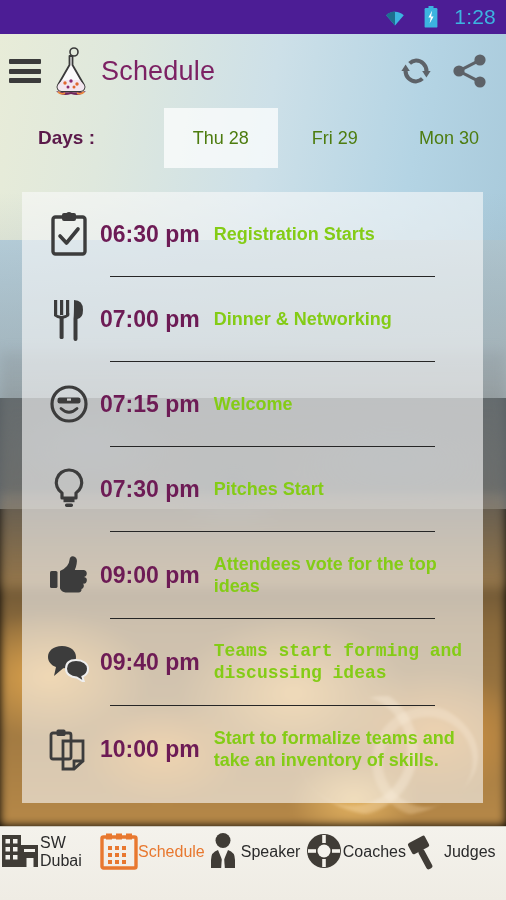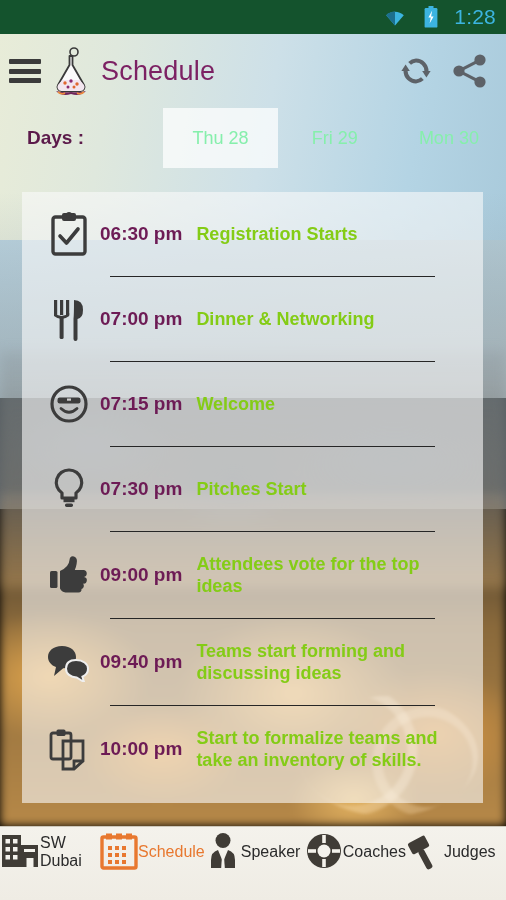--- a/index.html
+++ b/index.html
@@ -57,21 +57,21 @@
     border-radius: 50%;
     background:
       radial-gradient(circle at 30% 45%, rgba(255,235,200,.0) 38%, rgba(255,228,186,.35) 40%, rgba(255,228,186,.35) 45%, rgba(255,235,200,0) 47%),
       radial-gradient(circle at 72% 55%, rgba(255,230,190,0) 30%, rgba(255,224,180,.3) 32%, rgba(255,224,180,.3) 37%, rgba(255,230,190,0) 39%);
     filter: blur(1.5px);
   }
 
   
   #statusbar {
     position: absolute; left: 0; top: 0; width: 506px; height: 34px;
-    background: #14532d;
+    background: #4c1d95;
     display: flex; align-items: center; justify-content: flex-end;
     padding-right: 10px; gap: 16px;
   }
   #statusbar .clock {
     color: #3cb4e0; font-size: 21px; letter-spacing: .2px;
     font-family: "Liberation Sans", sans-serif;
   }
 
   
   #actionbar {
@@ -88,42 +88,42 @@
   #actionbar .spacer { flex: 1; }
   #refresh-btn { width: 52px; height: 52px; display: flex; align-items: center; justify-content: center; }
   #share-btn { width: 56px; height: 52px; display: flex; align-items: center; justify-content: center; margin-right: 8px;}
 
   
   #days-strip {
     position: absolute; left: 0; top: 108px; width: 506px; height: 60px;
     display: flex; align-items: stretch;
   }
   #days-label {
-    width: 168px; display: flex; align-items: center; padding-left: 27px;
+    width: 168px; display: flex; align-items: center; padding-left: 38px;
     font-size: 19px; font-weight: bold; color: #5b1a4a;
   }
   .day-tab {
     width: 118px; display: flex; align-items: center; justify-content: center;
-    font-size: 18px; color: #86efac;
+    font-size: 18px; color: #4d7c0f;
   }
   .day-tab.active { background: rgba(255,255,255,.72); }
 
   
   #card {
     position: absolute; left: 22px; top: 192px; width: 461px; height: 611px;
     background: rgba(250,250,250,.60);
     overflow: hidden;
   }
   .row {
     position: relative; display: flex; align-items: center;
     padding: 0 14px 0 16px;
   }
   .row .icon { width: 62px; flex: none; display: flex; align-items: center; justify-content: center; }
   .row .time {
-    flex: none; font-size: 19px; font-weight: bold; color: #6d1b55;
+    flex: none; font-size: 23px; font-weight: bold; color: #6d1b55;
     white-space: nowrap; text-align: left;
   }
   .row .title {
     font-size: 18px; font-weight: bold; color: #84cc16; line-height: 1.23;
     margin-left: 14px;
   }
   .divider {
     height: 1px; background: #262626; margin: 0 48px 0 88px;
   }
 
@@ -307,21 +307,21 @@
     <div class="row" style="height:86px;">
       <div class="icon">
         <svg width="44" height="40" viewBox="0 0 44 40">
           <g fill="#3c3c3c">
             <path d="M15 4 C6 4 1 9 1 15 C1 19.5 4.2 23.4 9 25 L7 34 L16.2 26.3 C25 26.3 29 21.6 29 15 C29 9 24 4 15 4 Z"></path>
             <path d="M29 18 C36 18 41 21.8 41 26.8 C41 30.3 38.8 33.2 35.4 34.6 L37 40 L29.6 35.4 C23.5 35.2 19 31.8 19 26.8 C19 21.8 22 18 29 18 Z" stroke="#efefef" stroke-width="2"></path>
           </g>
         </svg>
       </div>
       <div class="time">09:40 pm</div>
-      <div class="title" style="max-width:250px;">Teams start forming and discussing ideas</div>
+      <div class="title" style="max-width:250px;font-family:Liberation Mono, monospace;">Teams start forming and discussing ideas</div>
     </div>
     <div class="divider"></div>
 
     <div class="row" style="height:86px;">
       <div class="icon">
         <svg width="40" height="44" viewBox="0 0 40 44">
           <g fill="none" stroke="#3c3c3c" stroke-width="2.8">
             <rect x="2" y="6" width="20" height="26" rx="2"></rect>
             <path d="M14 14 L34 14 L34 34 L25 42 L14 42 Z"></path>
             <path d="M34 34 L25 34 L25 42"></path>

